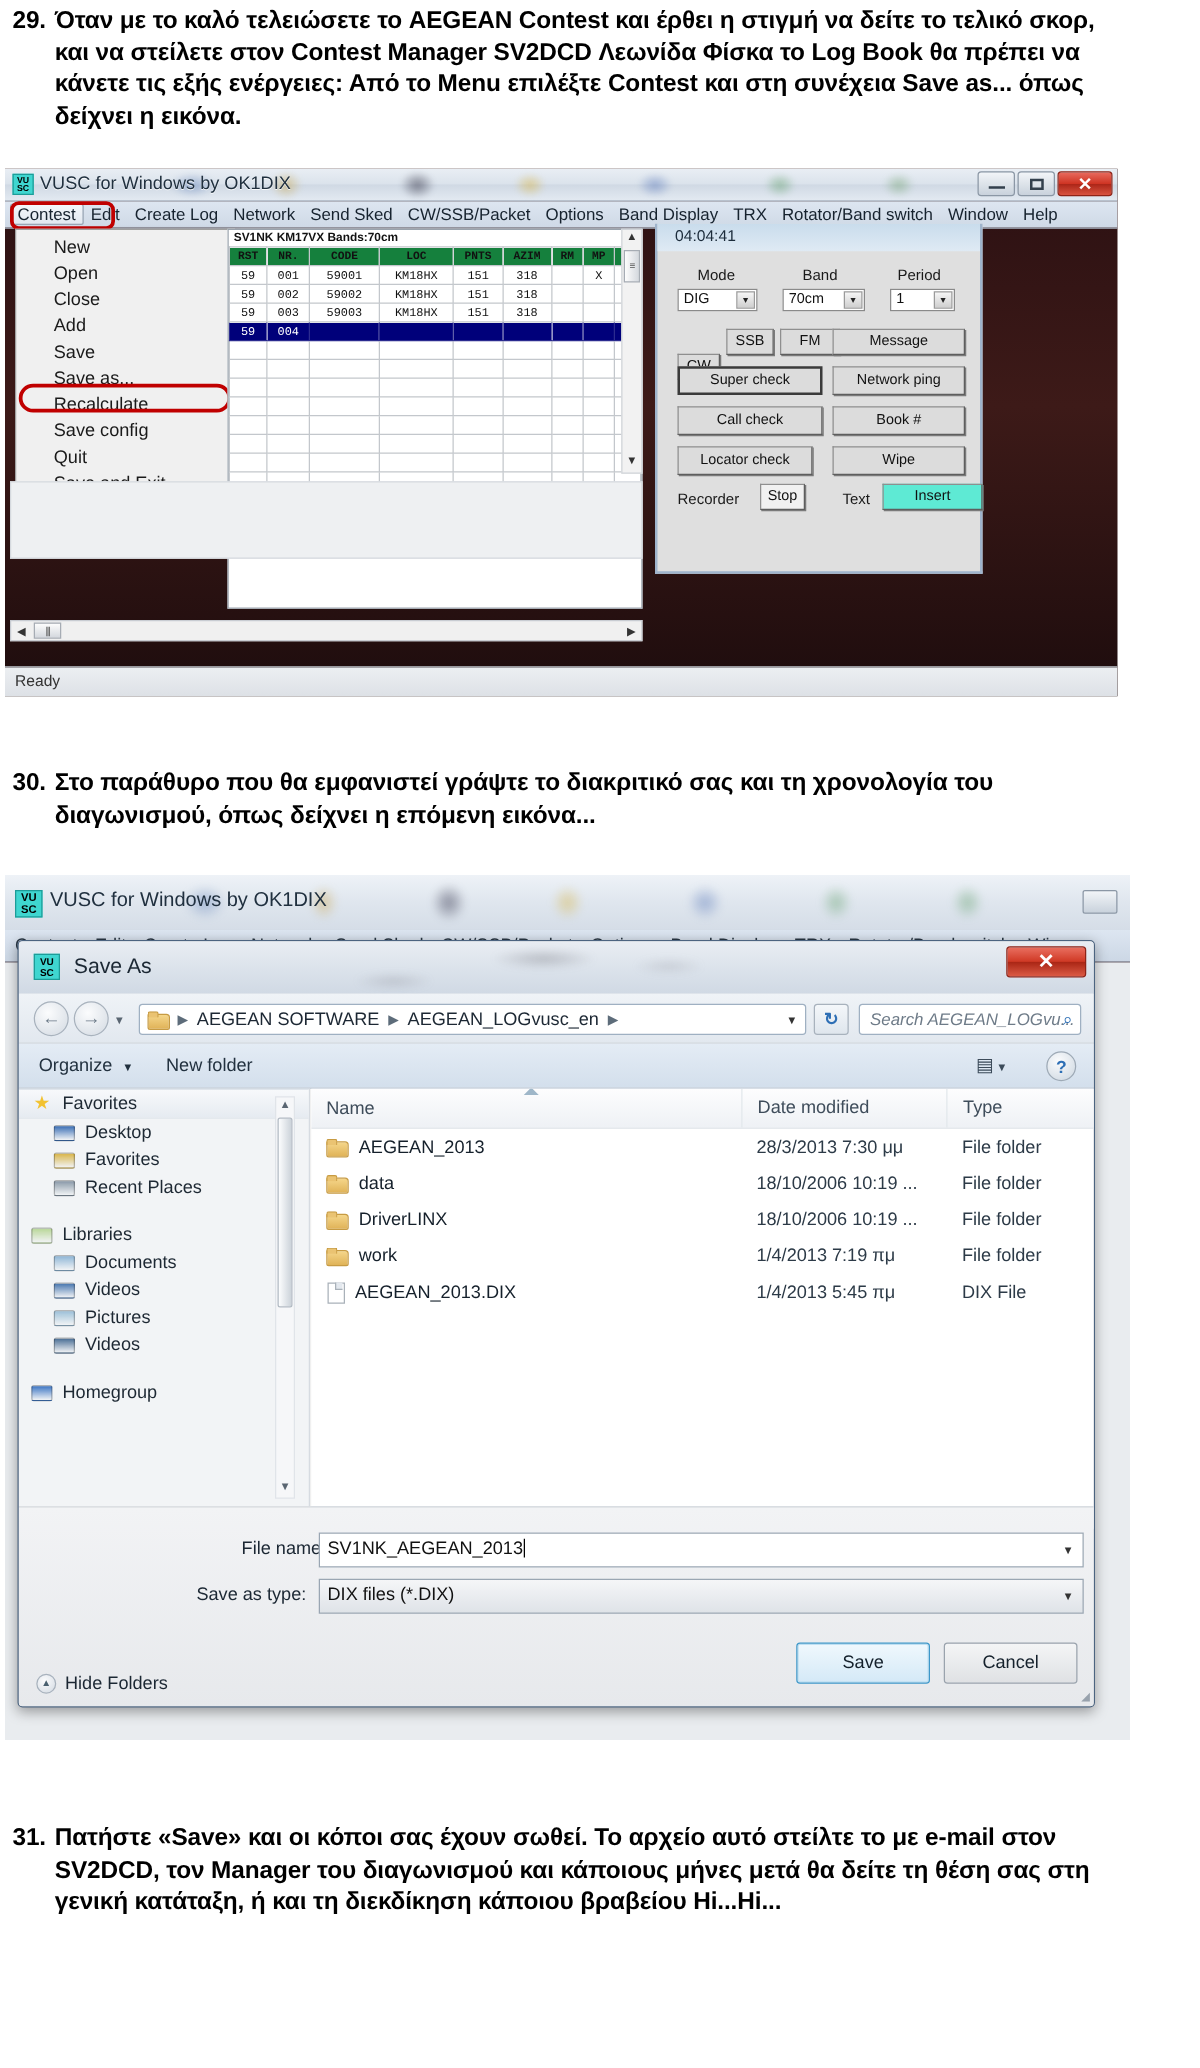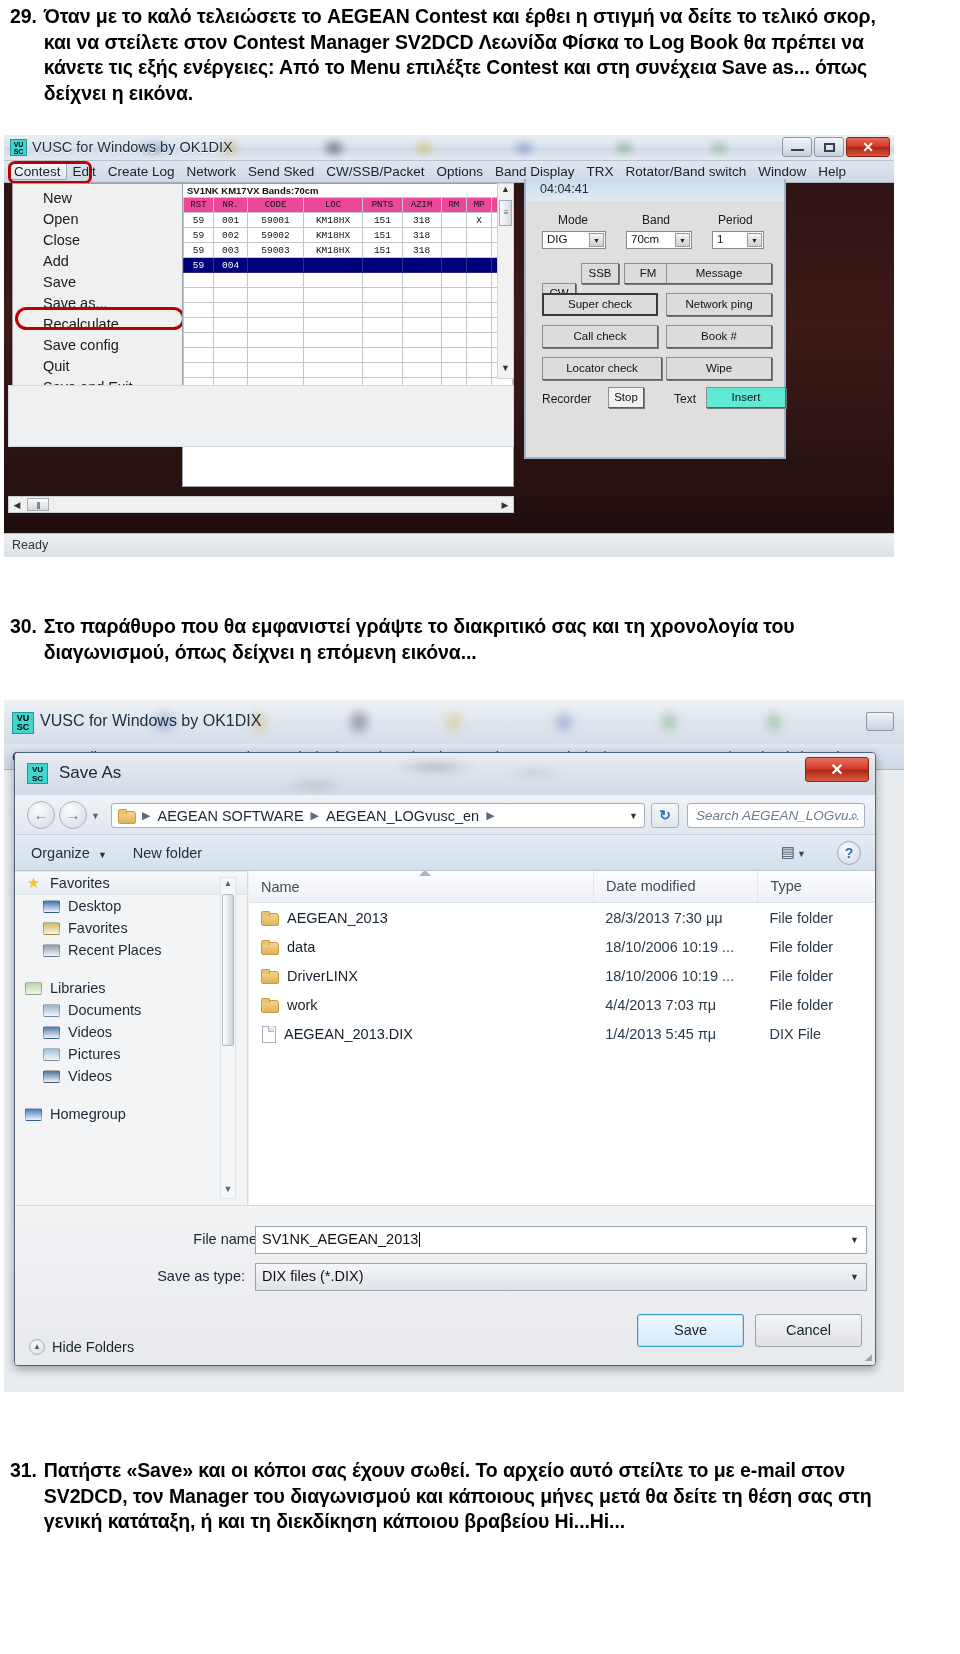--- a/index.html
+++ b/index.html
@@ -116,21 +116,21 @@
   .grid-hdr {
     font-size:9.5px; font-weight:bold; font-family:"Liberation Sans",sans-serif;
     padding:1px 4px; background:#fff; color:#111;
   }
   table.logtbl { border-collapse:collapse; width:100%; table-layout:fixed;
     font-family:"Liberation Mono","DejaVu Sans Mono",monospace; font-size:9.5px; }
   table.logtbl th, table.logtbl td {
     border:1px solid #c3c7cc; height:15px; text-align:center;
     padding:0; color:#111; overflow:hidden; white-space:nowrap;
   }
-  table.logtbl th { background:#ec4899; font-weight:normal; font-size:9px;text-align:center; }
+  table.logtbl th { background:#15803d; font-weight:bold; font-size:9px;text-align:center; }
   table.logtbl tr.sel td { background:#00007a; color:#fff; border-color:#2b2b8f; }
   table.logtbl tr.empty td { height:15px; }
 
   .hscroll {
     position:absolute; left:4px; bottom:44px; width:506px; height:17px;
     background:#f0f0f0; border:1px solid #c8ccd2; display:flex; align-items:center;
   }
   .hscroll .arrow { width:16px; text-align:center; font-size:9px; color:#333; }
   .hscroll .thumb { width:22px; height:13px; margin-left:2px;
     background:linear-gradient(180deg,#fdfdfd,#d4d8de); border:1px solid #a6acb4;
@@ -631,21 +631,21 @@
       <div class="btn3d" style="left:55px;top:84px;width:38px;height:21px;line-height:19px;">SSB</div>
       <div class="btn3d" style="left:98px;top:84px;width:48px;height:21px;line-height:19px;">FM</div>
       <div class="btn3d" style="left:140px;top:84px;width:106px;height:21px;line-height:19px;">Message</div>
 
       <div class="btn3d strong" style="left:16px;top:114px;width:116px;height:23px;line-height:19px;">Super check</div>
       <div class="btn3d" style="left:140px;top:114px;width:106px;height:23px;line-height:21px;">Network ping</div>
 
       <div class="btn3d" style="left:16px;top:146px;width:116px;height:23px;line-height:21px;">Call check</div>
       <div class="btn3d" style="left:140px;top:146px;width:106px;height:23px;line-height:21px;">Book #</div>
 
-      <div class="btn3d" style="left:16px;top:178px;width:120px;height:23px;line-height:21px;">Locator check</div>
+      <div class="btn3d" style="left:16px;top:178px;width:108px;height:23px;line-height:21px;">Locator check</div>
       <div class="btn3d" style="left:140px;top:178px;width:106px;height:23px;line-height:21px;">Wipe</div>
 
       <div class="rlbl" style="left:16px;top:213px;">Recorder</div>
       <div class="btn3d" style="left:82px;top:208px;width:36px;height:21px;line-height:19px;background:#f1f1f1;">Stop</div>
       <div class="rlbl" style="left:148px;top:213px;">Text</div>
       <div class="btn3d" style="left:180px;top:208px;width:80px;height:21px;line-height:19px;background:#5eead4;">Insert</div>
     </div>
 
     <div class="statusbar">Ready</div>
   </div>
@@ -812,21 +812,21 @@
                 <span>DriverLINX</span>
               </div>
               <div class="c cDate" style="color: rgb(44, 58, 71);">18/10/2006 10:19 ...</div>
               <div class="c cType" style="color: rgb(44, 58, 71);">File folder</div>
             </div>
             <div class="frow">
               <div class="c cName">
                 <span class="folder"></span>
                 <span>work</span>
               </div>
-              <div class="c cDate" style="color: rgb(44, 58, 71);">4/4/2013 7:03 πμ</div>
+              <div class="c cDate" style="color: rgb(44, 58, 71);">1/4/2013 7:19 πμ</div>
               <div class="c cType" style="color: rgb(44, 58, 71);">File folder</div>
             </div>
             <div class="frow">
               <div class="c cName">
                 <span class="dixfile"></span>
                 <span>AEGEAN_2013.DIX</span>
               </div>
               <div class="c cDate" style="color: rgb(44, 58, 71);">1/4/2013 5:45 πμ</div>
               <div class="c cType" style="color: rgb(44, 58, 71);">DIX File</div>
             </div>

